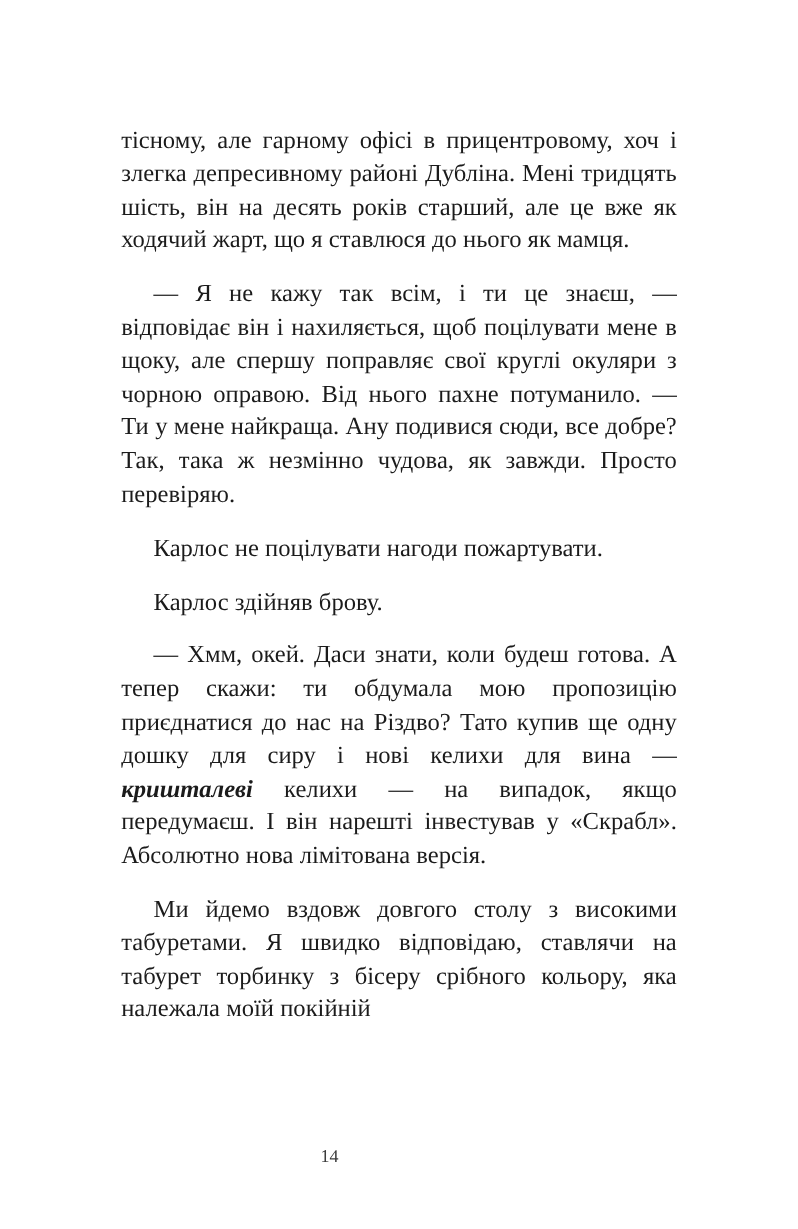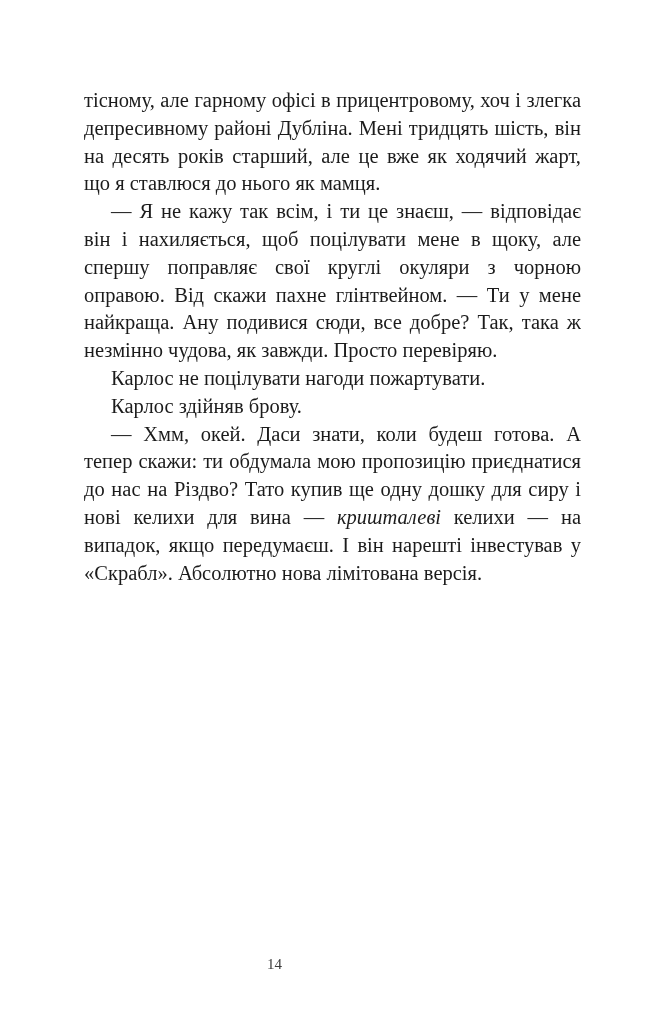--- a/index.html
+++ b/index.html
@@ -25,46 +25,48 @@
     top: 87px;
     width: 497px;
     color: #1b1b1b;
     font-size: 20.5px;
     line-height: 27.8px;
     text-align: justify;
     -webkit-hyphens: auto;
     hyphens: auto;
   }
   .para {
-    margin: 0;
+    margin: 17px;
     padding: 0;
     text-indent: 27px;
   }
   .para.first {
     text-indent: 0;
   }
   .para em {
     font-style: italic;
+    font-weight: bold;
   }
   .page-number {
     position: absolute;
     left: 0;
     top: 954px;
     width: 549px;
     text-align: center;
     font-size: 15px;
     line-height: 20px;
     color: #3c3c3c;
   }
 </style>
 </head>
 <body>
 
 <div class="book-page">
   <div class="text-block">
     <p class="para first">тісному, але гарному офісі в прицентровому, хоч і злегка депресивному районі Дубліна. Мені тридцять шість, він на десять років старший, але це вже як ходячий жарт, що я ставлюся до нього як мамця.</p>
-    <p class="para">— Я не кажу так всім, і ти це знаєш, — відповідає він і нахиляється, щоб поцілувати мене в щоку, але спершу поправляє свої круглі окуляри з чорною оправою. Від скажи пахне глінтвейном. — Ти у мене найкраща. Ану подивися сюди, все добре? Так, така ж незмінно чудова, як завжди. Просто перевіряю.</p>
+    <p class="para">— Я не кажу так всім, і ти це знаєш, — відповідає він і нахиляється, щоб поцілувати мене в щоку, але спершу поправляє свої круглі окуляри з чорною оправою. Від нього пахне потуманило. — Ти у мене найкраща. Ану подивися сюди, все добре? Так, така ж незмінно чудова, як завжди. Просто перевіряю.</p>
     <p class="para">Карлос не поцілувати нагоди пожартувати.</p>
     <p class="para">Карлос здійняв брову.</p>
     <p class="para"><span>— Хмм, окей. Даси знати, коли будеш готова. А тепер скажи: ти обдумала мою пропозицію приєднатися до нас на Різдво? Тато купив ще одну дошку для сиру і но­ві келихи для вина — </span><em>кришталеві</em><span> келихи — на випадок, якщо передумаєш. І він нарешті інвестував у «Скрабл». Абсолютно нова лімітована версія.</span></p>
+    <p class="para">Ми йдемо вздовж довгого столу з високими табурета­ми. Я швидко відповідаю, ставлячи на табурет торбинку з бісеру срібного кольору, яка належала моїй покійній</p>
   </div>
   <div class="page-number">14</div>
 </div>
 
 </body></html>

